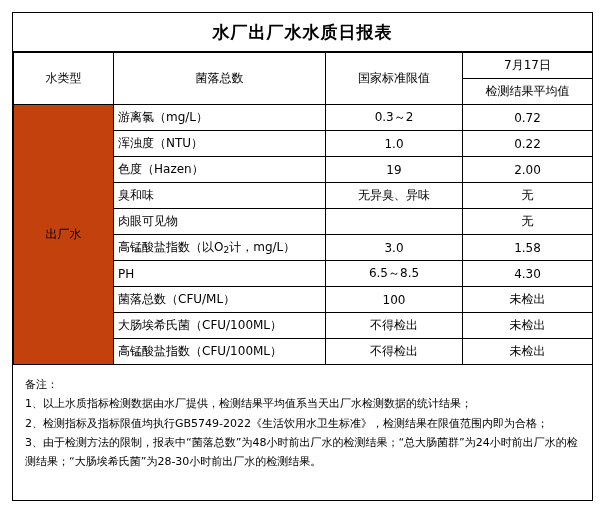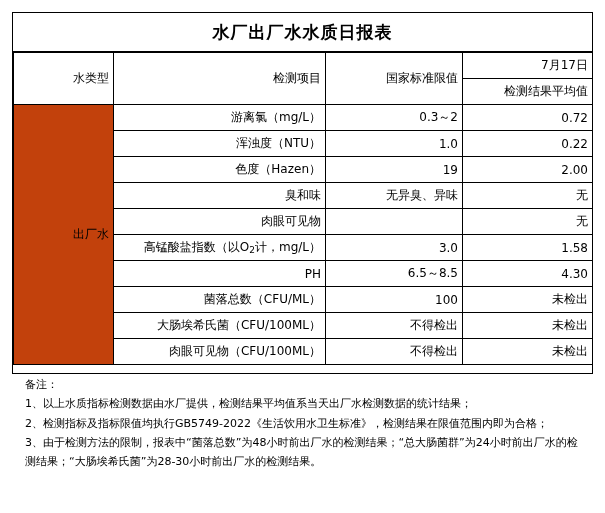--- a/index.html
+++ b/index.html
@@ -18,21 +18,21 @@
     position: relative;
     width: 605px;
     height: 513px;
     box-sizing: border-box;
   }
   .frame {
     position: absolute;
     left: 12px;
     top: 12px;
     width: 581px;
-    height: 362px;
+    height: 489px;
     border: 1px solid #000;
     box-sizing: border-box;
     background: #fff;
   }
   .title {
     height: 38px;
     line-height: 38px;
     text-align: center;
     font-size: 17px;
     font-weight: bold;
@@ -43,21 +43,20 @@
     border-collapse: collapse;
     width: 579px;
     table-layout: fixed;
   }
   table.report td, table.report th {
     border: 1px solid #000;
     font-size: 12px;
     font-weight: normal;
     padding: 0 4px;
     box-sizing: border-box;
-    text-align: right;
   }
   .c-type { width: 100px; }
   .c-item { width: 212px; }
   .c-std  { width: 137px; }
   .c-res  { width: 130px; }
 
   .hdr-cell {
     height: 52px;
     text-align: center;
     vertical-align: middle;
@@ -118,21 +117,21 @@
     <table class="report">
       <colgroup>
         <col class="c-type">
           <col class="c-item">
           <col class="c-std">
           <col class="c-res">
       </colgroup>
       <tbody>
         <tr>
           <td class="hdr-cell" rowspan="2">水类型</td>
-          <td class="hdr-cell" rowspan="2">检测项目</td>
+          <td class="hdr-cell" rowspan="2">菌落总数</td>
           <td class="hdr-cell" rowspan="2">国家标准限值</td>
           <td class="hdr-date">7月17日</td>
         </tr>
         <tr>
           <td class="hdr-sub">检测结果平均值</td>
         </tr>
 
         <tr>
           <td class="type-cell" rowspan="10">出厂水</td>
           <td class="item-cell">游离氯（mg/L）</td>
@@ -173,21 +172,21 @@
           <td class="item-cell">菌落总数（CFU/ML）</td>
           <td class="val-cell">100</td>
           <td class="val-cell">未检出</td>
         </tr>
         <tr>
           <td class="item-cell">大肠埃希氏菌（CFU/100ML）</td>
           <td class="val-cell">不得检出</td>
           <td class="val-cell">未检出</td>
         </tr>
         <tr>
-          <td class="item-cell">肉眼可见物（CFU/100ML）</td>
+          <td class="item-cell">高锰酸盐指数（CFU/100ML）</td>
           <td class="val-cell">不得检出</td>
           <td class="val-cell">未检出</td>
         </tr>
       </tbody>
     </table>
 
     <div class="notes">
       <div class="notes-line">备注：</div>
       <div class="notes-line">1、以上水质指标检测数据由水厂提供，检测结果平均值系当天出厂水检测数据的统计结果；</div>
       <div class="notes-line">2、检测指标及指标限值均执行GB5749-2022《生活饮用水卫生标准》，检测结果在限值范围内即为合格；</div>

